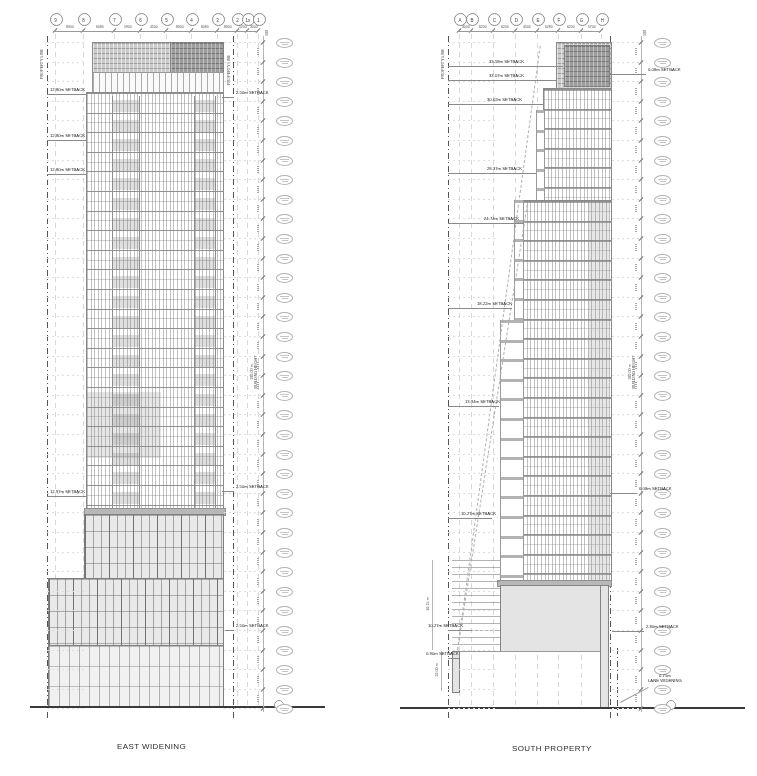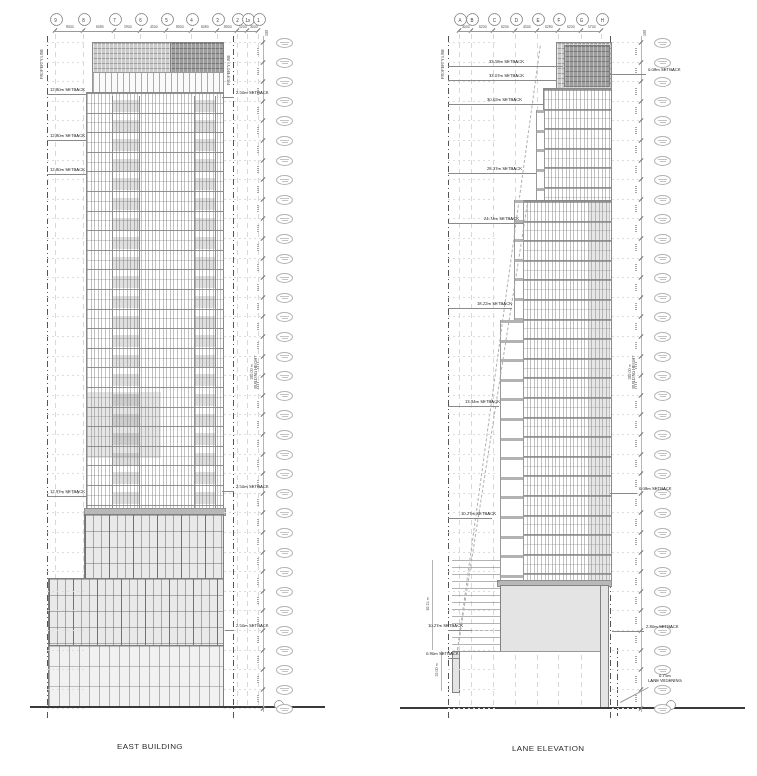--- a/index.html
+++ b/index.html
@@ -455,21 +455,21 @@
         <div class="sb-line" style="left: 47px; top: 496px; width: 39px;"></div>
         <div class="t-sb" style="left: 50px; top: 490px;">12.97m SETBACK</div>
         <div class="sb-line" style="left: 222px; top: 97px; width: 12px;"></div>
         <div class="t-sb" style="left: 236px; top: 91px;">2.50m SETBACK</div>
         <div class="sb-line" style="left: 222px; top: 491px; width: 12px;"></div>
         <div class="t-sb" style="left: 236px; top: 485px;">2.50m SETBACK</div>
         <div class="sb-line" style="left: 225px; top: 630px; width: 9px;"></div>
         <div class="t-sb" style="left: 236px; top: 624px;">2.50m SETBACK</div>
       </div>
 
-    <div class="title" style="left:117px;top:742px;">EAST BUILDING</div>
+    <div class="title" style="left:117px;top:742px;">EAST WIDENING</div>
   </div>
 
   <div class="abs" style="left:380px;top:0;width:377px;height:776px;">
     <div id="south-grid">
         <div class="gridline" style="left: 79px; top: 34px; height: 672px;"></div>
         <div class="bubble" style="left: 73.5px; top: 13px;">
           <span>A</span>
         </div>
         <div class="tick" style="left: 76px; top: 30px;"></div>
         <div class="gridline" style="left: 91px; top: 34px; height: 672px;"></div>
@@ -872,15 +872,15 @@
         <div class="sb-line" style="left: 68px; top: 658px; width: 12px;"></div>
         <div class="t-sb" style="left: 46px; top: 652px;">0.90m SETBACK</div>
         <div class="sb-line" style="left: 230px; top: 74px; width: 36px;"></div>
         <div class="t-sb" style="left: 268px; top: 68px;">0.08m SETBACK</div>
         <div class="sb-line" style="left: 230px; top: 493px; width: 27px;"></div>
         <div class="t-sb" style="left: 259px; top: 487px;">0.08m SETBACK</div>
         <div class="sb-line" style="left: 232px; top: 631px; width: 32px;"></div>
         <div class="t-sb" style="left: 266px; top: 625px;">2.80m SETBACK</div>
       </div>
 
-    <div class="title" style="left:132px;top:744px;">LANE ELEVATION</div>
+    <div class="title" style="left:132px;top:744px;">SOUTH PROPERTY</div>
   </div>
 </div>
 
 </body></html>

